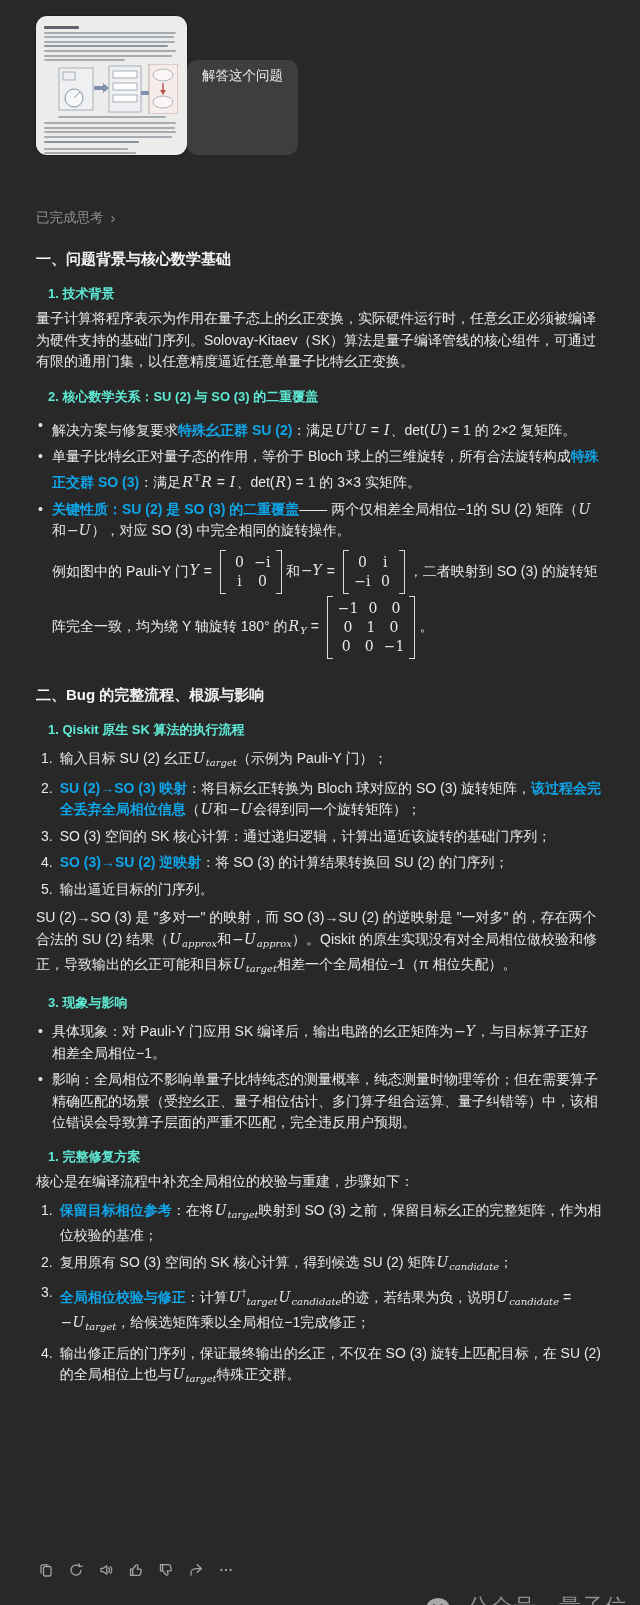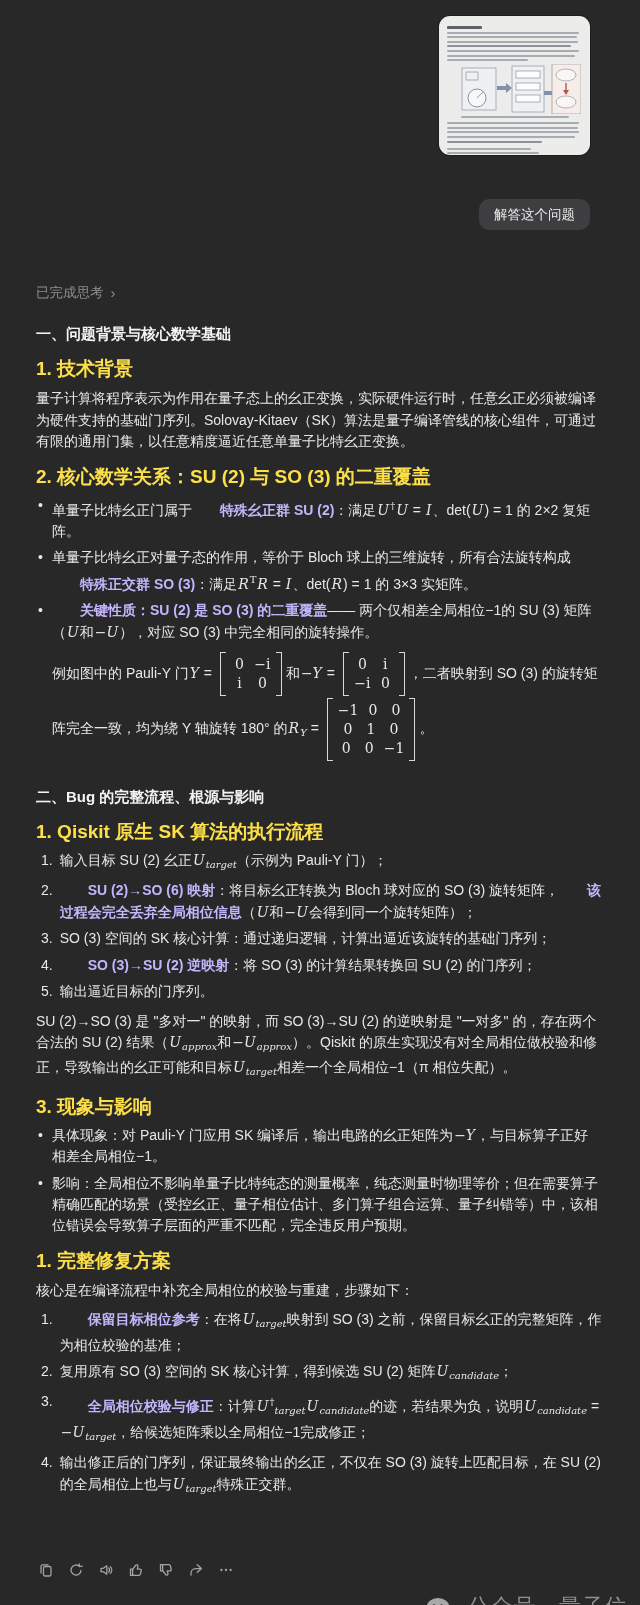--- a/index.html
+++ b/index.html
@@ -5,21 +5,21 @@
   html,body{margin:0;padding:0;}
   body{
     width:640px;height:1605px;overflow:hidden;position:relative;
     background:#282829;color:#e7e7e5;
     font-family:"Liberation Sans","DejaVu Sans",sans-serif;
     font-size:14px;line-height:21.4px;
   }
   .page{position:relative;width:640px;height:1605px;}
 
   
-  .user-turn{padding:16px 50px 0 36px;display:flex;flex-direction:column;align-items:flex-end;}
+  .user-turn{padding:16px 50px 0 36px;display:flex;flex-direction:row;}
   .attachment{
     width:151px;height:139px;border-radius:11px;background:#ececea;
     overflow:hidden;box-shadow:0 0 0 1px #1d1d1e;padding:7px 8px;box-sizing:border-box;
   }
   .tl{height:2px;background:#a7abb2;border-radius:1px;margin:2.6px 0;}
   .tl.head{background:#5d626b;height:3px;width:26%;margin-bottom:3px;}
   .tl.dark{background:#8e939b;}
   .mini-diagram{display:block;margin:3px auto 2px;}
   .user-bubble{
     margin-top:44px;background:#3e3e41;color:#ededed;
@@ -31,30 +31,30 @@
   .thinking{
     margin:52px 0 0 36px;color:#8e8e8c;font-size:13.5px;
     display:inline-flex;align-items:center;gap:7px;cursor:pointer;width:max-content;
   }
   .thinking .chev{font-size:15px;color:#8e8e8c;}
 
   
   .msg-body{padding:8px 38px 0 36px;}
   .h2{font-weight:700;color:#f4f4f2;font-size:15px;margin:24px 0 4px;line-height:22px;}
   .h2:first-child{margin-top:12px;}
-  .h3{font-weight:700;color:#fde047;font-size:19px;margin:13px 0 3px;line-height:22px;}
-  .para{margin:8px 0;}
+  .h3{font-weight:700;color:#5eead4;font-size:13px;margin:13px 12px 3px;line-height:22px;}
+  .para{margin:2px 0;}
   .para.indent{padding-left:16px;}
   .ul,.ol{margin:7px 0;}
   .li{display:flex;margin:5px 0;}
   .li .marker{flex:0 0 auto;margin-right:7px;color:#e7e7e5;}
   .ul .li .marker{width:9px;text-align:center;}
   .ol .li{padding-left:5px;}
   .li .licontent{flex:1;}
-  .b{font-weight:700;color:#c4b5fd;margin-left:28px;}
+  .b{font-weight:700;color:#0ea5e9;}
 
   
   .mi{font-family:"DejaVu Serif","Liberation Serif",serif;font-style:italic;padding:0 1px;}
   .msub{font-family:"DejaVu Serif","Liberation Serif",serif;font-style:italic;font-size:10px;vertical-align:-3px;}
   .msup{font-family:"DejaVu Serif","Liberation Serif",serif;font-size:10px;vertical-align:6px;}
   .mat{
     display:inline-flex;flex-direction:column;justify-content:center;
     padding:3px 8px;margin:1px 4px;position:relative;vertical-align:middle;
   }
   .mat::before,.mat::after{content:"";position:absolute;top:0;bottom:0;width:5px;border:1.4px solid #d9d9d9;}
@@ -129,29 +129,29 @@
 
   
   <div class="msg-body">
       <div class="h2">一、问题背景与核心数学基础</div>
       <div class="h3">1. 技术背景</div>
       <div class="para"><span>量子计算将程序表示为作用在量子态上的幺正变换，实际硬件运行时，任意幺正必须被编译为硬件支持的基础门序列。Solovay-Kitaev（SK）算法是量子编译管线的核心组件，可通过有限的通用门集，以任意精度逼近任意单量子比特幺正变换。</span></div>
       <div class="h3">2. 核心数学关系：SU (2) 与 SO (3) 的二重覆盖</div>
       <div class="ul">
         <div class="li">
           <span class="marker">•</span>
-          <span class="licontent"><span>单量子比特幺正门属于</span><span class="b">特殊幺正群 SU (2)</span><span>：满足</span><span class="mi">U</span><span class="msup">†</span><span class="mi">U</span><span> = </span><span class="mi">I</span><span>、det(</span><span class="mi">U</span><span>) = 1 的 2×2 复矩阵。</span></span>
+          <span class="licontent"><span>解决方案与修复要求</span><span class="b">特殊幺正群 SU (2)</span><span>：满足</span><span class="mi">U</span><span class="msup">†</span><span class="mi">U</span><span> = </span><span class="mi">I</span><span>、det(</span><span class="mi">U</span><span>) = 1 的 2×2 复矩阵。</span></span>
         </div>
         <div class="li">
           <span class="marker">•</span>
           <span class="licontent"><span>单量子比特幺正对量子态的作用，等价于 Bloch 球上的三维旋转，所有合法旋转构成</span><span class="b">特殊正交群 SO (3)</span><span>：满足</span><span class="mi">R</span><span class="msup">T</span><span class="mi">R</span><span> = </span><span class="mi">I</span><span>、det(</span><span class="mi">R</span><span>) = 1 的 3×3 实矩阵。</span></span>
         </div>
         <div class="li">
           <span class="marker">•</span>
-          <span class="licontent"><span class="b">关键性质：SU (2) 是 SO (3) 的二重覆盖</span><span>—— 两个仅相差全局相位−1的 SU (3) 矩阵（</span><span class="mi">U</span><span>和</span><span class="mi">−U</span><span>），对应 SO (3) 中完全相同的旋转操作。</span></span>
+          <span class="licontent"><span class="b">关键性质：SU (2) 是 SO (3) 的二重覆盖</span><span>—— 两个仅相差全局相位−1的 SU (2) 矩阵（</span><span class="mi">U</span><span>和</span><span class="mi">−U</span><span>），对应 SO (3) 中完全相同的旋转操作。</span></span>
         </div>
       </div>
       <div class="para indent"><span>例如图中的 Pauli-Y 门</span><span class="mi">Y</span><span> = </span><span class="mat">
           <span class="mrow">
             <span class="mcell">0</span>
             <span class="mcell">−i</span>
           </span>
           <span class="mrow">
             <span class="mcell">i</span>
             <span class="mcell">0</span>
@@ -184,21 +184,21 @@
         </span><span>。</span></div>
       <div class="h2">二、Bug 的完整流程、根源与影响</div>
       <div class="h3">1. Qiskit 原生 SK 算法的执行流程</div>
       <div class="ol">
         <div class="li">
           <span class="marker">1.</span>
           <span class="licontent"><span>输入目标 SU (2) 幺正</span><span class="mi">U</span><span class="msub">target</span><span>（示例为 Pauli-Y 门）；</span></span>
         </div>
         <div class="li">
           <span class="marker">2.</span>
-          <span class="licontent"><span class="b">SU (2)→SO (6) 映射</span><span>：将目标幺正转换为 Bloch 球对应的 SO (3) 旋转矩阵，</span><span class="b">该过程会完全丢弃全局相位信息</span><span>（</span><span class="mi">U</span><span>和</span><span class="mi">−U</span><span>会得到同一个旋转矩阵）；</span></span>
+          <span class="licontent"><span class="b">SU (2)→SO (3) 映射</span><span>：将目标幺正转换为 Bloch 球对应的 SO (3) 旋转矩阵，</span><span class="b">该过程会完全丢弃全局相位信息</span><span>（</span><span class="mi">U</span><span>和</span><span class="mi">−U</span><span>会得到同一个旋转矩阵）；</span></span>
         </div>
         <div class="li">
           <span class="marker">3.</span>
           <span class="licontent"><span>SO (3) 空间的 SK 核心计算：通过递归逻辑，计算出逼近该旋转的基础门序列；</span></span>
         </div>
         <div class="li">
           <span class="marker">4.</span>
           <span class="licontent"><span class="b">SO (3)→SU (2) 逆映射</span><span>：将 SO (3) 的计算结果转换回 SU (2) 的门序列；</span></span>
         </div>
         <div class="li">

